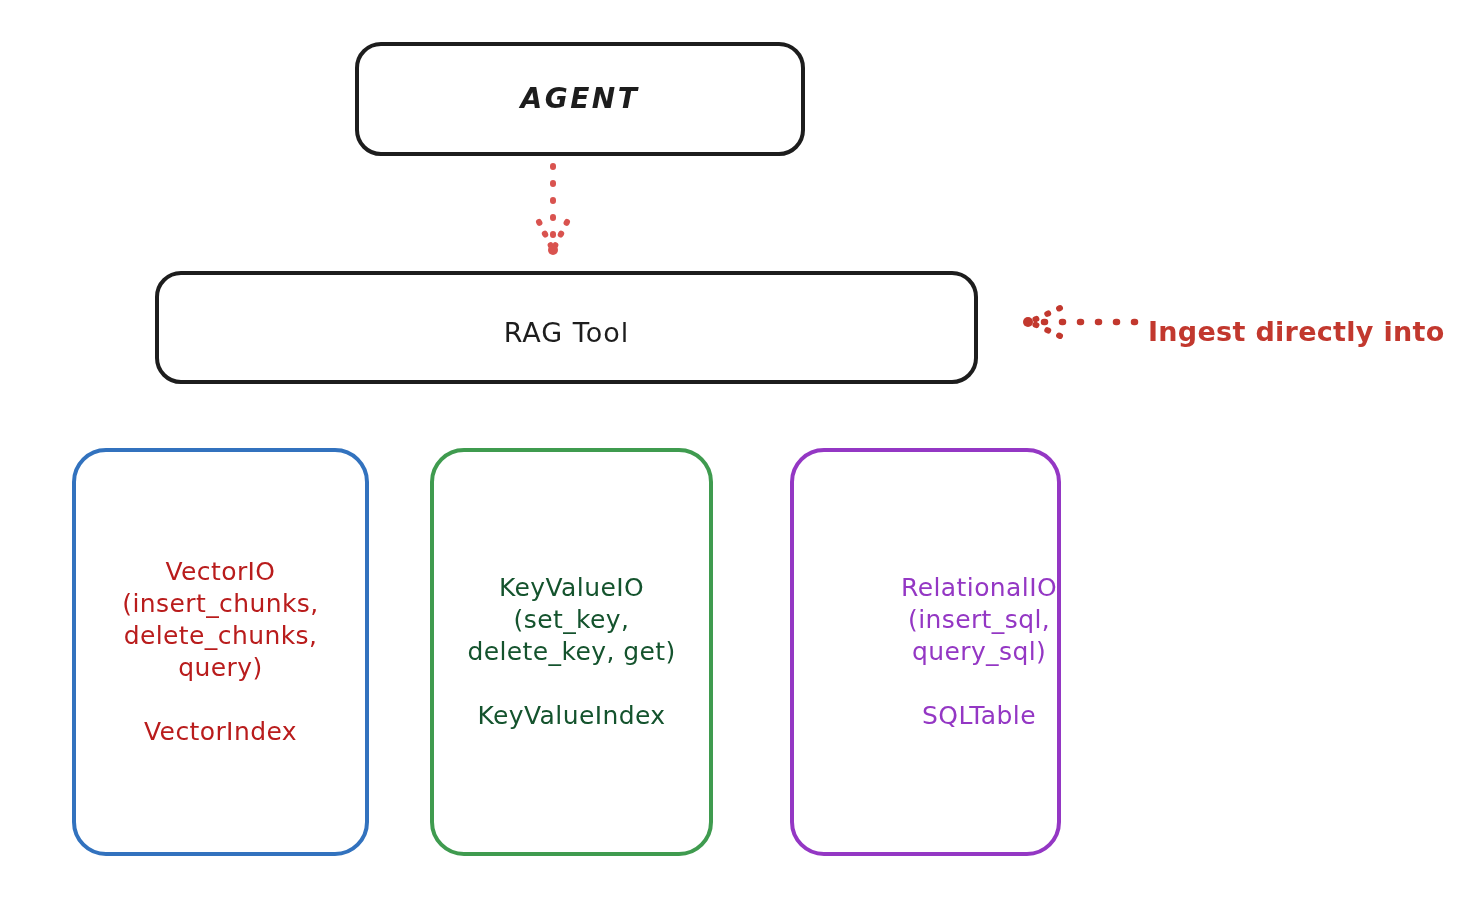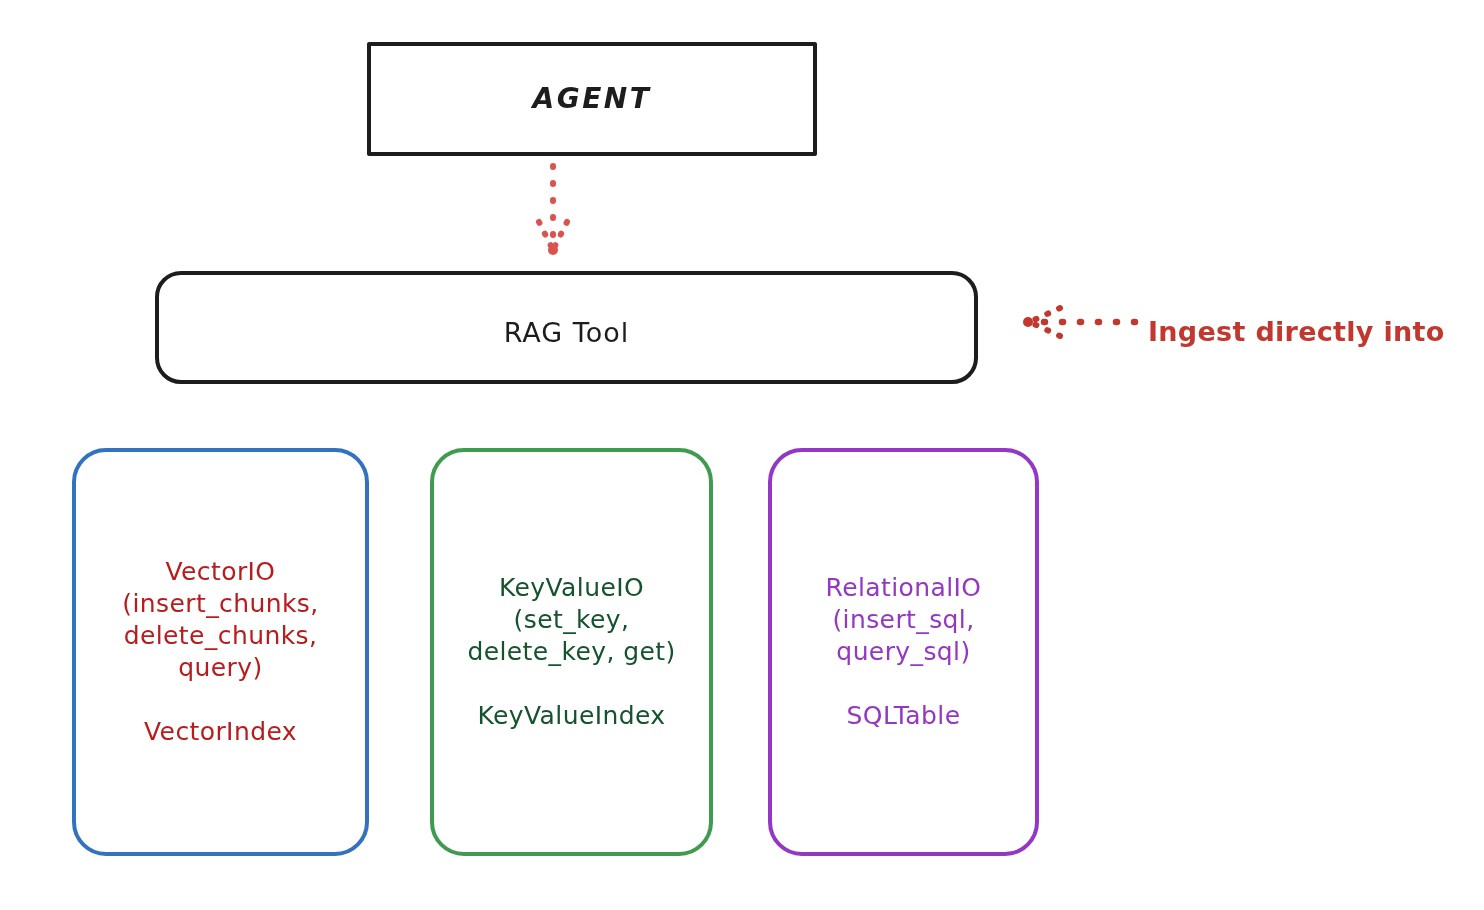--- a/index.html
+++ b/index.html
@@ -27,26 +27,26 @@
     text-align: center;
   }
   .node-label {
     white-space: pre-line;
     line-height: 1.28;
     font-family: "DejaVu Sans", sans-serif;
   }
 
   
   #agent-box {
-    left: 367px;
+    left: 355px;
     top: 42px;
     width: 450px;
     height: 114px;
     border: 4.5px solid #1d1d1d;
-    border-radius: 2px;
+    border-radius: 26px;
   }
   #agent-box .node-label {
     font-size: 28px;
     font-style: italic;
     font-weight: 700;
     letter-spacing: 2.5px;
     color: #1d1d1d;
   }
 
   
@@ -88,23 +88,24 @@
   #vectorio-box .node-label { color: #b91c1c; }
 
   #keyvalueio-box {
     left: 430px;
     width: 283px;
     border-color: #3f9b4f;
   }
   #keyvalueio-box .node-label { color: #14532d; }
 
   #relationalio-box {
-    left: 768px;
+    left: 790px;
     width: 271px;
     border-color: #9437c4;
+    justify-content: flex-end;
   }
   #relationalio-box .node-label { color: #9437c4; }
 
   
   #ingest-annotation {
     position: absolute;
     left: 1148px;
     top: 278px;
     width: 330px;
     color: #c2382e;

